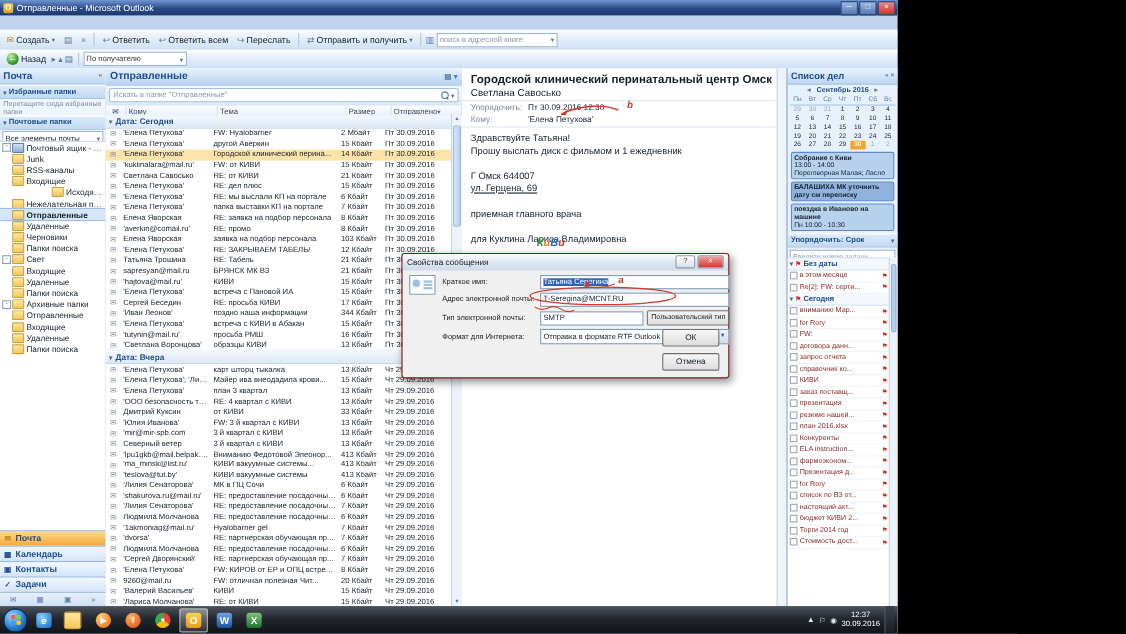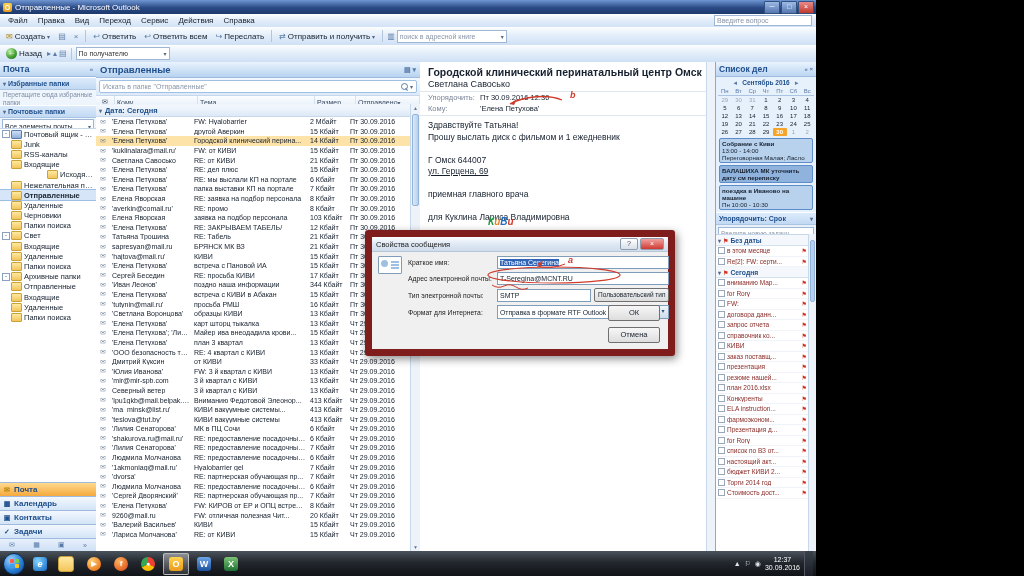--- a/index.html
+++ b/index.html
@@ -106,21 +106,21 @@
   .rp-divider{border-bottom:1px solid #e0e6ee;margin-top:1px;}
   #rp-body{font-size:8.5px;line-height:11.5px;padding:4px 8px;}
   .bline.u{text-decoration:underline;}
   #kivi{position:absolute;left:68px;top:154px;font-weight:bold;font-style:italic;font-size:10px;}
   #kivi .k0{color:#1f9d3e;} #kivi .k1{color:#e8821f;} #kivi .k2{color:#1f6dc4;} #kivi .k3{color:#d03a2a;}
   .rp-annot{position:absolute;left:80px;top:32px;}
   .annot-b{position:absolute;left:150px;top:28px;color:#cf3a2a;font-style:italic;font-size:9px;font-weight:bold;}
   .rp-scroll{position:absolute;right:0;top:0;bottom:0;width:8px;background:#eef3fa;border-left:1px solid #c8d8ec;}
   
   .dialog{position:absolute;left:365px;top:230px;width:296px;height:112px;background:#f0f0f0;z-index:5;
-          border:7px solid #7f1d1d;border-radius:3px;box-shadow:2px 3px 8px rgba(0,0,0,.45);font-size:7px;}
+          border:1px solid #7f1d1d;border-radius:3px;box-shadow:2px 3px 8px rgba(0,0,0,.45);font-size:7px;}
   .dlg-title{height:14px;display:flex;align-items:center;padding:0 4px;font-size:7.5px;color:#222;
              background:linear-gradient(#fbfdfe,#dfe9f4 50%,#cfdceb);border-bottom:1px solid #b5c6d9;border-radius:3px 3px 0 0;}
   .dlg-winbtns{margin-left:auto;display:flex;gap:2px;}
   .dbtn{width:16px;height:10px;border:1px solid #8e9cb0;border-radius:2px;text-align:center;font-size:7px;line-height:9px;
         background:linear-gradient(#fff,#d8dfe8);color:#445;}
   .dbtn.close{width:22px;background:linear-gradient(#f0a0a0,#cf3a30);color:#fff;}
   .dlg-body{display:flex;padding:4px 6px 0;gap:6px;}
   .dlg-ico{width:22px;height:16px;flex:none;background:#fff;border:1px solid #7f9db9;border-radius:1px;position:relative;}
   .dlg-ico::before{content:"";position:absolute;left:2px;top:3px;width:7px;height:7px;border-radius:50%;background:#9fc0e0;}
   .dlg-ico::after{content:"";position:absolute;right:2px;top:4px;width:8px;height:1.5px;background:#9fc0e0;
@@ -205,32 +205,20 @@
   <div class="titlebar">
     <span class="app-ico">O</span>
     <span class="title-text">Отправленные - Microsoft Outlook</span>
     <span class="win-btns">
       <span class="wbtn">─</span>
       <span class="wbtn">□</span>
       <span class="wbtn close">×</span>
     </span>
   </div>
 
-  <div class="menubar">
-    <span id="menu-items" style="display:flex;height:100%;">
-        <span class="menu-item">Файл</span>
-        <span class="menu-item">Правка</span>
-        <span class="menu-item">Вид</span>
-        <span class="menu-item">Переход</span>
-        <span class="menu-item">Сервис</span>
-        <span class="menu-item">Действия</span>
-        <span class="menu-item">Справка</span>
-      </span>
-    <span class="q-box">Введите вопрос</span>
-  </div>
 
   <div class="toolbar" id="toolbar1">
     <span class="tbtn">
         <span class="gly mail">✉</span>
         <span>Создать</span>
         <span class="ddv">▾</span>
       </span>
     <span class="tbtn">
         <span class="gly">▤</span>
       </span>
@@ -570,20 +558,24 @@
           <div class="c-sub">просьба РМШ</div>
           <div class="c-size">16 Кбайт</div>
           <div class="c-sent">Пт 30.09.2016</div>
         </div>
         <div class="msg-row">
           <div class="c-ico">✉</div>
           <div class="c-to">'Светлана Воронцова'</div>
           <div class="c-sub">образцы КИВИ</div>
           <div class="c-size">13 Кбайт</div>
           <div class="c-sent">Пт 30.09.2016</div>
+        </div>
+        <div class="group-row">
+          <span class="ddv">▾</span>
+          <span>Дата: Вчера</span>
         </div>
         <div class="msg-row">
           <div class="c-ico">✉</div>
           <div class="c-to">'Елена Петухова'</div>
           <div class="c-sub">карт шторц тыкалка</div>
           <div class="c-size">13 Кбайт</div>
           <div class="c-sent">Чт 29.09.2016</div>
         </div>
         <div class="msg-row">
           <div class="c-ico">✉</div>

